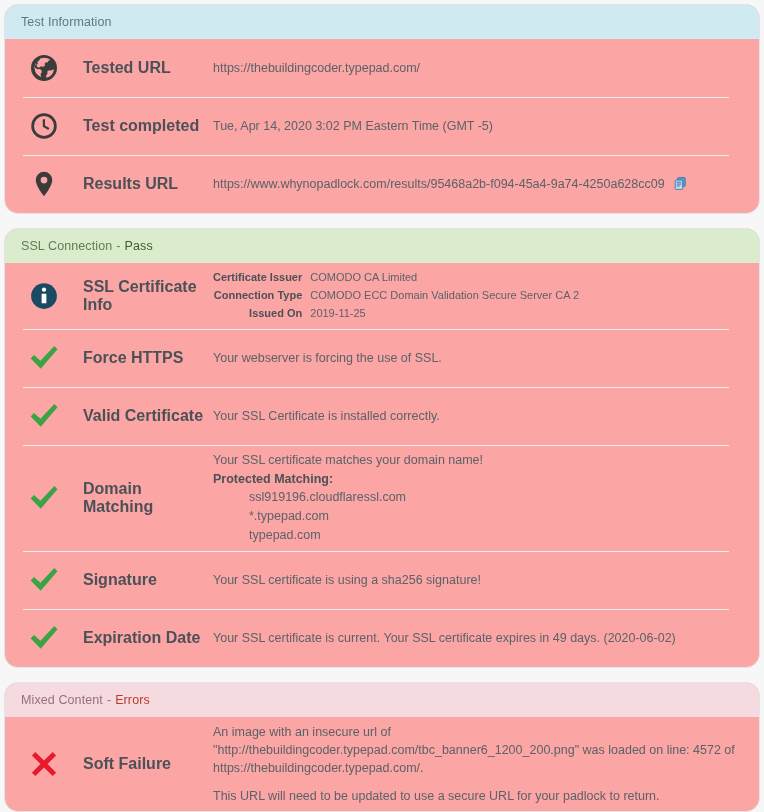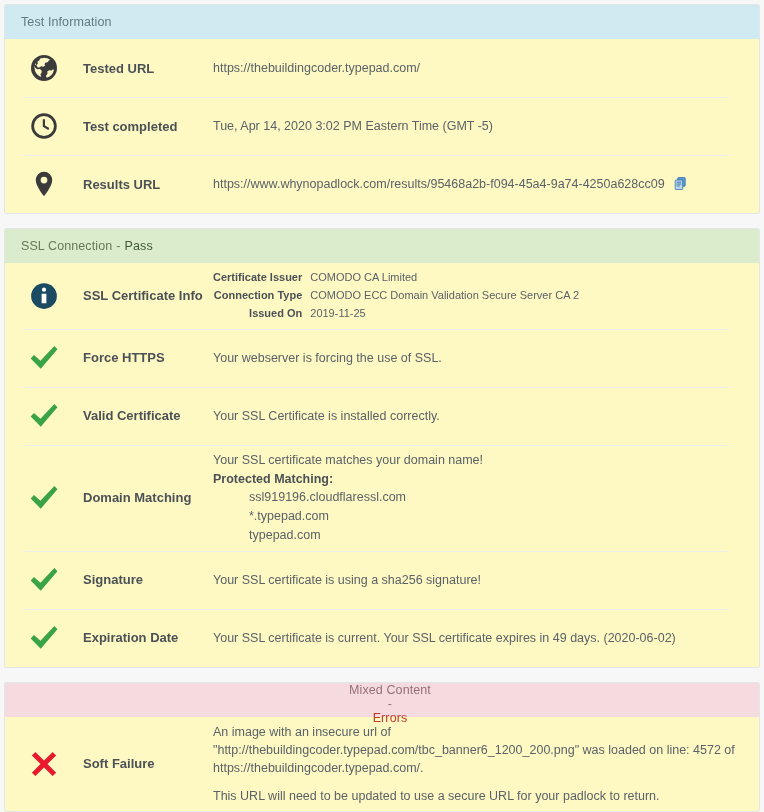--- a/index.html
+++ b/index.html
@@ -7,37 +7,37 @@
   html, body {
     margin: 0; padding: 0;
     width: 764px; height: 812px;
     background: #f7f7f7;
     font-family: "Liberation Sans", sans-serif;
     -webkit-font-smoothing: antialiased;
   }
   .page { width: 764px; height: 812px; position: relative; overflow: hidden; padding: 4px 4px 0 4px; }
 
   .panel {
-    background: #fef9c3;
+    background: #fca5a5;
     border: 1px solid #e3e6e8;
-    border-radius: 2px;
+    border-radius: 14px;
     margin-bottom: 14px;
     overflow: hidden;
   }
   .panel-header {
     height: 34px;
     display: flex;
     align-items: center;
     padding: 0 0 0 16px;
     font-size: 12.5px;
     letter-spacing: .1px;
   }
   .hdr-info  { background: #cfeaf0; color: #5d7b84; }
   .hdr-pass  { background: #dbeccd; color: #647a57; }
-  .hdr-error { background: #f5dadf; color: #96707a; flex-direction: column; }
+  .hdr-error { background: #f5dadf; color: #96707a; }
   .hdr-sep { margin: 0 4px; }
   .hdr-status { font-weight: normal; }
   .hdr-pass .hdr-status  { color: #3f5b31; }
   .hdr-error .hdr-status { color: #c0392b; }
 
   .rows { padding: 0; }
   .row {
     display: flex;
     align-items: center;
     min-height: 58px;
@@ -54,21 +54,21 @@
   .cell-icon {
     width: 78px;
     flex: 0 0 78px;
     display: flex;
     align-items: center;
     justify-content: center;
   }
   .cell-label {
     width: 130px;
     flex: 0 0 130px;
-    font-size: 13px;
+    font-size: 16px;
     font-weight: bold;
     color: #4b5156;
   }
   .cell-value {
     flex: 1 1 auto;
     font-size: 12.5px;
     color: #5b6268;
     padding-right: 24px;
     line-height: 1.45;
   }

